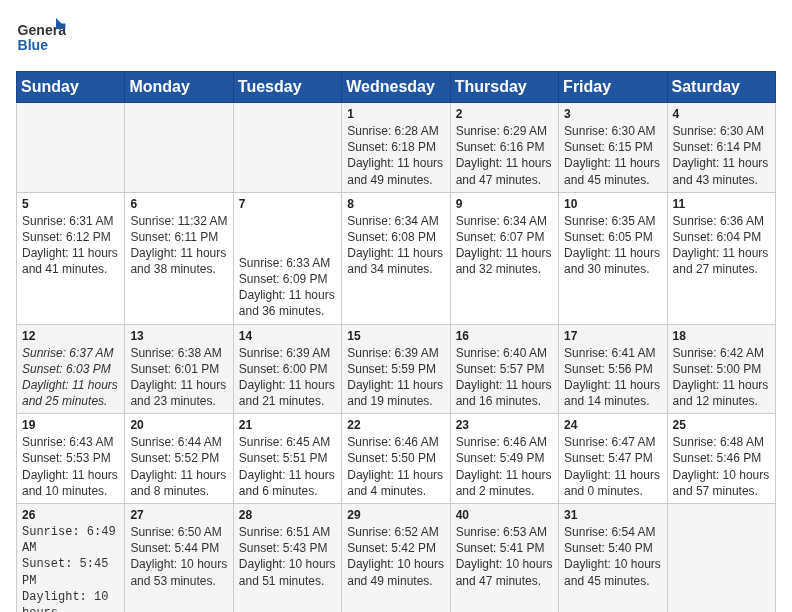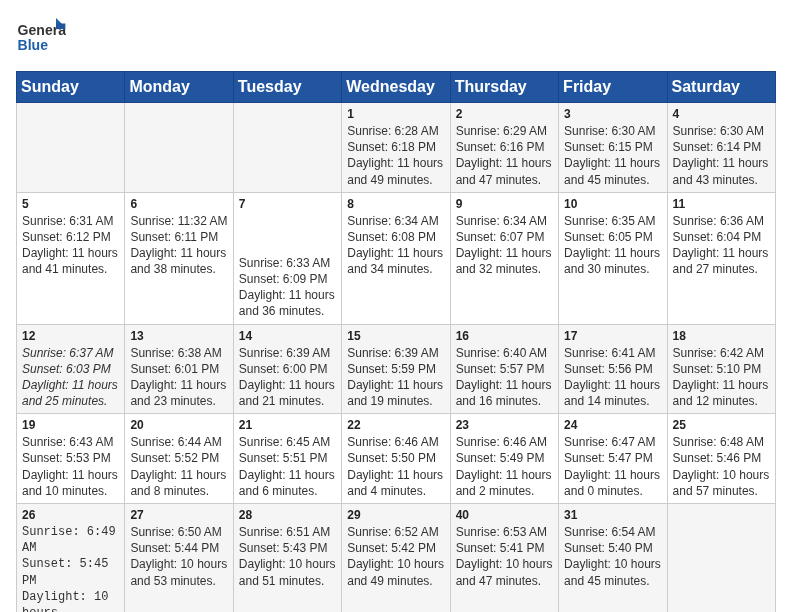--- a/index.html
+++ b/index.html
@@ -232,21 +232,21 @@
         <td>
           <span class="day-number">17</span>
           <div class="day-info" style="white-space: pre-line;">Sunrise: 6:41 AM
 Sunset: 5:56 PM
 Daylight: 11 hours
 and 14 minutes.</div>
         </td>
         <td>
           <span class="day-number">18</span>
           <div class="day-info" style="white-space: pre-line;">Sunrise: 6:42 AM
-Sunset: 5:10 PM
+Sunset: 5:00 PM
 Daylight: 11 hours
 and 12 minutes.</div>
         </td>
       </tr>
       <tr>
         <td>
           <span class="day-number">19</span>
           <div class="day-info" style="white-space: pre-line;">Sunrise: 6:43 AM
 Sunset: 5:53 PM
 Daylight: 11 hours

